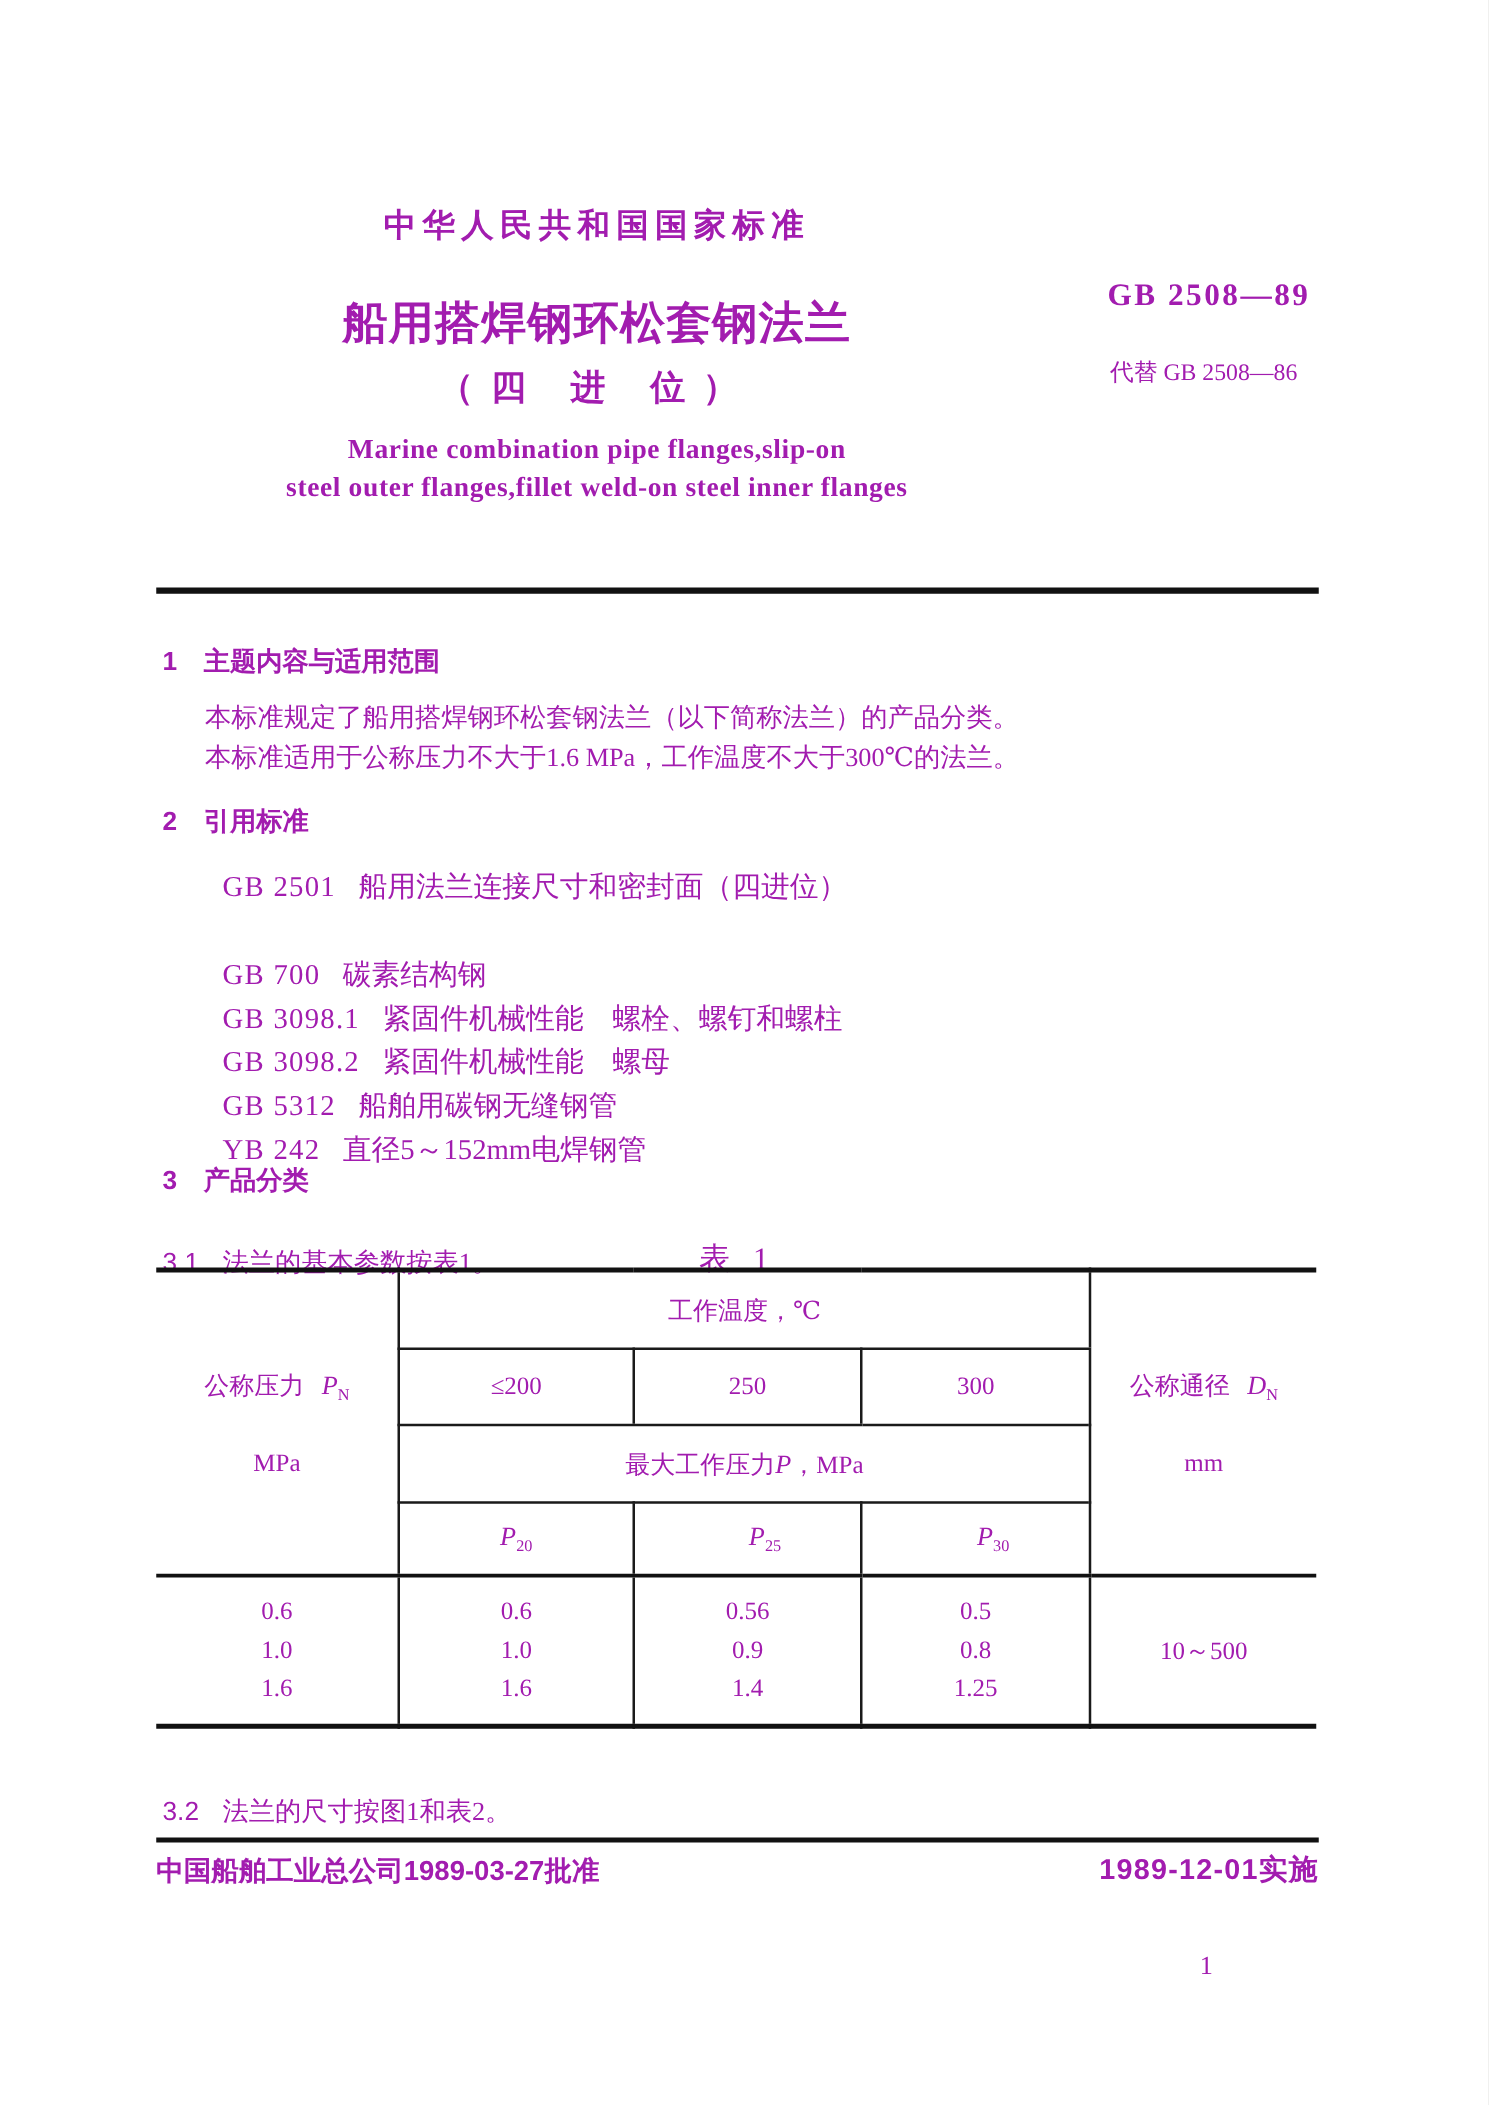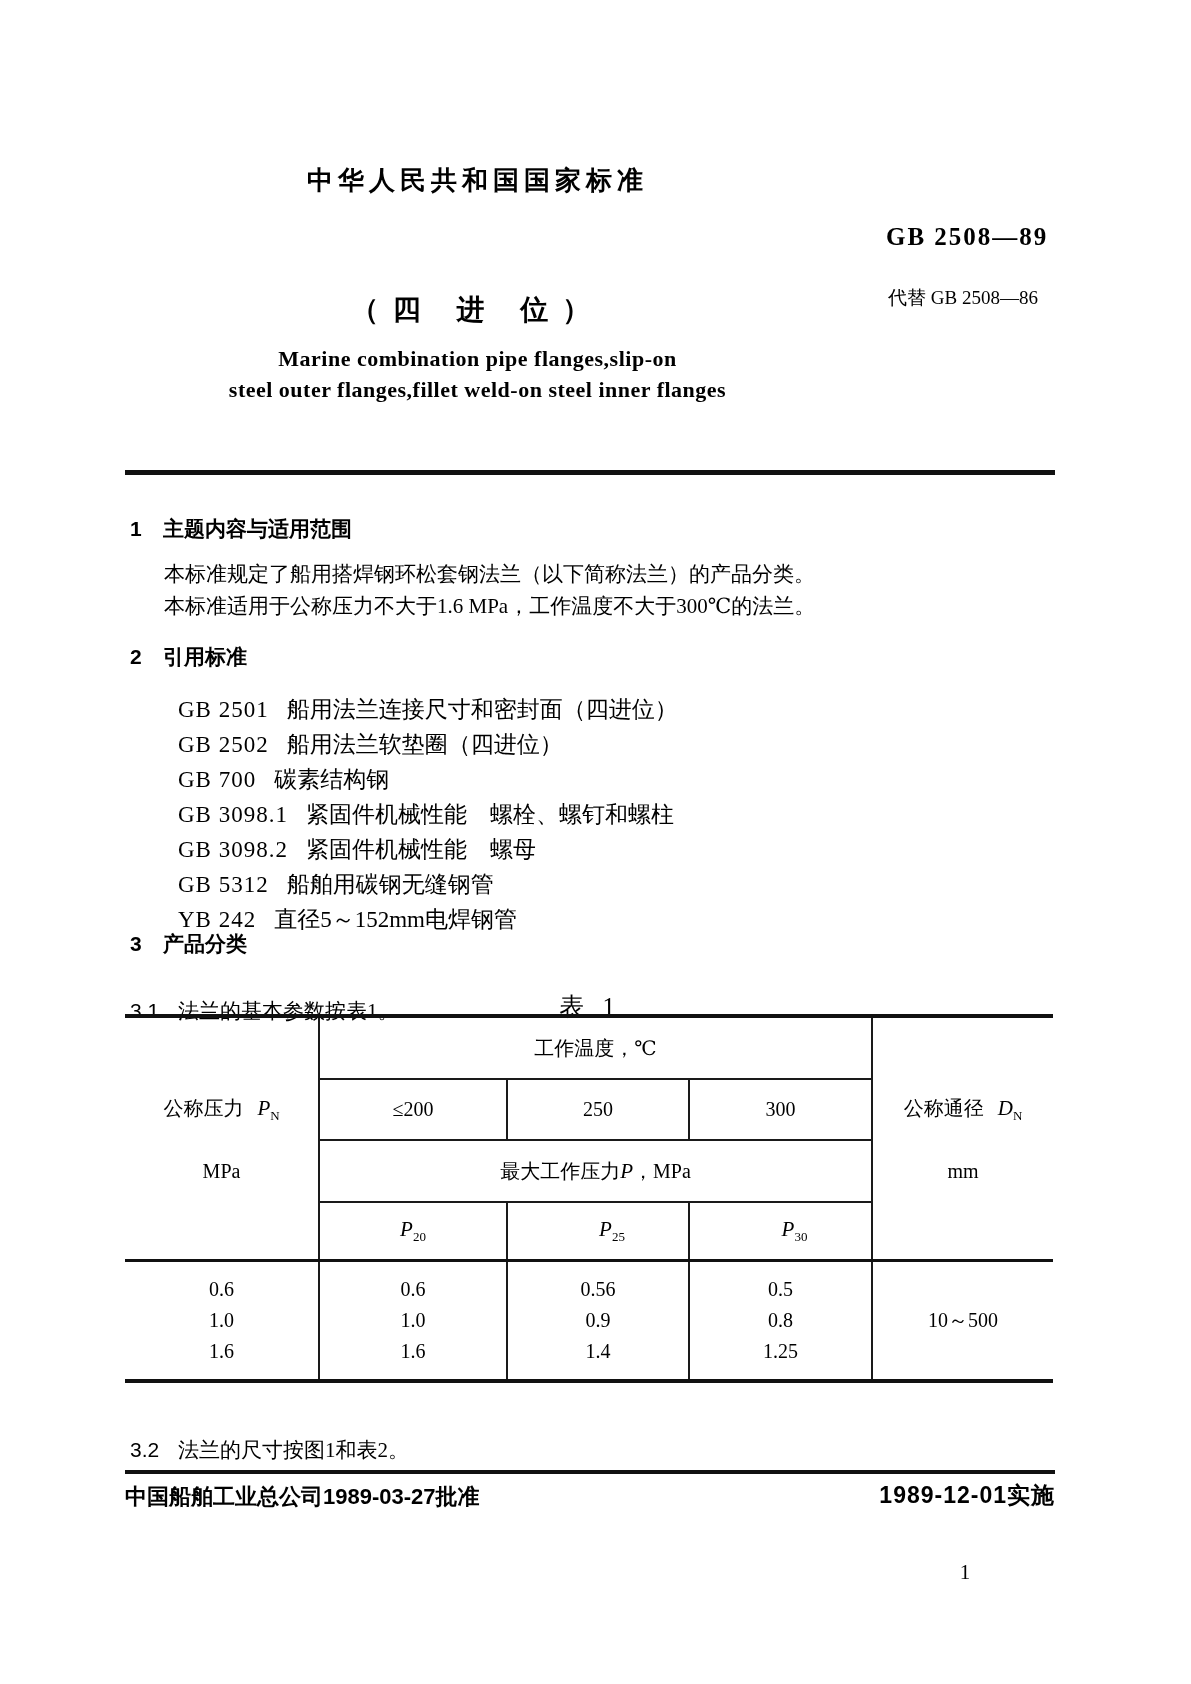--- a/index.html
+++ b/index.html
@@ -3,21 +3,21 @@
 <meta charset="utf-8">
 <style>
   html,body{margin:0;padding:0;background:#e9e9e7;}
   .page{
     position:relative;
     width:1191px;height:1684px;
     margin:0 auto;
     background:#ffffff;
     box-shadow:0 0 0 2px #d9d9d6;
     font-family:"Liberation Serif","DejaVu Serif",serif;
-    color:#000000;
+    color:#a21caf;
     overflow:hidden;
   }
   .abs{position:absolute;}
   .zone-title{left:125px;width:705px;text-align:center;}
   .std-label{top:163px;font-size:26px;font-weight:bold;letter-spacing:5px;font-family:"Liberation Sans","DejaVu Sans",sans-serif;}
   .title-cn{top:234px;font-size:36px;font-weight:bold;letter-spacing:1px;font-family:"Liberation Sans","DejaVu Sans",sans-serif;}
   .title-sub{top:291px;font-size:28px;font-weight:bold;letter-spacing:14px;font-family:"Liberation Sans","DejaVu Sans",sans-serif;}
   .title-en{font-size:22px;font-weight:bold;letter-spacing:0.5px;}
   .en1{top:346px;}
   .en2{top:377px;}
@@ -64,33 +64,33 @@
   .page-num{top:1560px;left:948px;width:34px;text-align:center;font-size:21px;}
 </style>
 </head>
 <body>
 
 <div class="page">
 
   <div class="abs zone-title std-label">中华人民共和国国家标准</div>
   <div class="abs gb-code">GB 2508—89</div>
   <div class="abs gb-replaces">代替 GB 2508—86</div>
+  <div class="abs zone-title title-cn">船用搭焊钢环松套钢法兰</div>
   <div class="abs zone-title title-en en1">Marine combination pipe flanges,slip-on</div>
   <div class="abs zone-title title-sub">（四 进 位）</div>
   <div class="abs zone-title title-en en2">steel outer flanges,fillet weld-on steel inner flanges</div>
   <div class="abs rule rule-top"></div>
 
   <div class="abs h-sec h1"><span class="num">1</span><span>主题内容与适用范围</span></div>
   <div class="abs para p1">本标准规定了船用搭焊钢环松套钢法兰（以下简称法兰）的产品分类。</div>
   <div class="abs para p2">本标准适用于公称压力不大于1.6 MPa，工作温度不大于300℃的法兰。</div>
 
   <div class="abs h-sec h2"><span class="num">2</span><span>引用标准</span></div>
 
   <div class="abs ref" style="top:694px;"><span class="code">GB 2501</span><span>船用法兰连接尺寸和密封面（四进位）</span></div>
-  <div class="abs ref" style="top:729px;"><span class="code">GB 2502</span><span>船用法兰软垫圈（四进位）</span></div>
   <div class="abs ref" style="top:764px;"><span class="code">GB 700</span><span>碳素结构钢</span></div>
   <div class="abs ref" style="top:799px;"><span class="code">GB 3098.1</span><span>紧固件机械性能　螺栓、螺钉和螺柱</span></div>
   <div class="abs ref" style="top:834px;"><span class="code">GB 3098.2</span><span>紧固件机械性能　螺母</span></div>
   <div class="abs ref" style="top:869px;"><span class="code">GB 5312</span><span>船舶用碳钢无缝钢管</span></div>
   <div class="abs ref" style="top:904px;"><span class="code">YB 242</span><span>直径5～152mm电焊钢管</span></div>
 
   <div class="abs h-sec h3"><span class="num">3</span><span>产品分类</span></div>
   <div class="abs sub-sec s31"><span class="num">3.1</span><span>法兰的基本参数按表1。</span></div>
 
   <div class="abs tb-caption">表 1</div>

